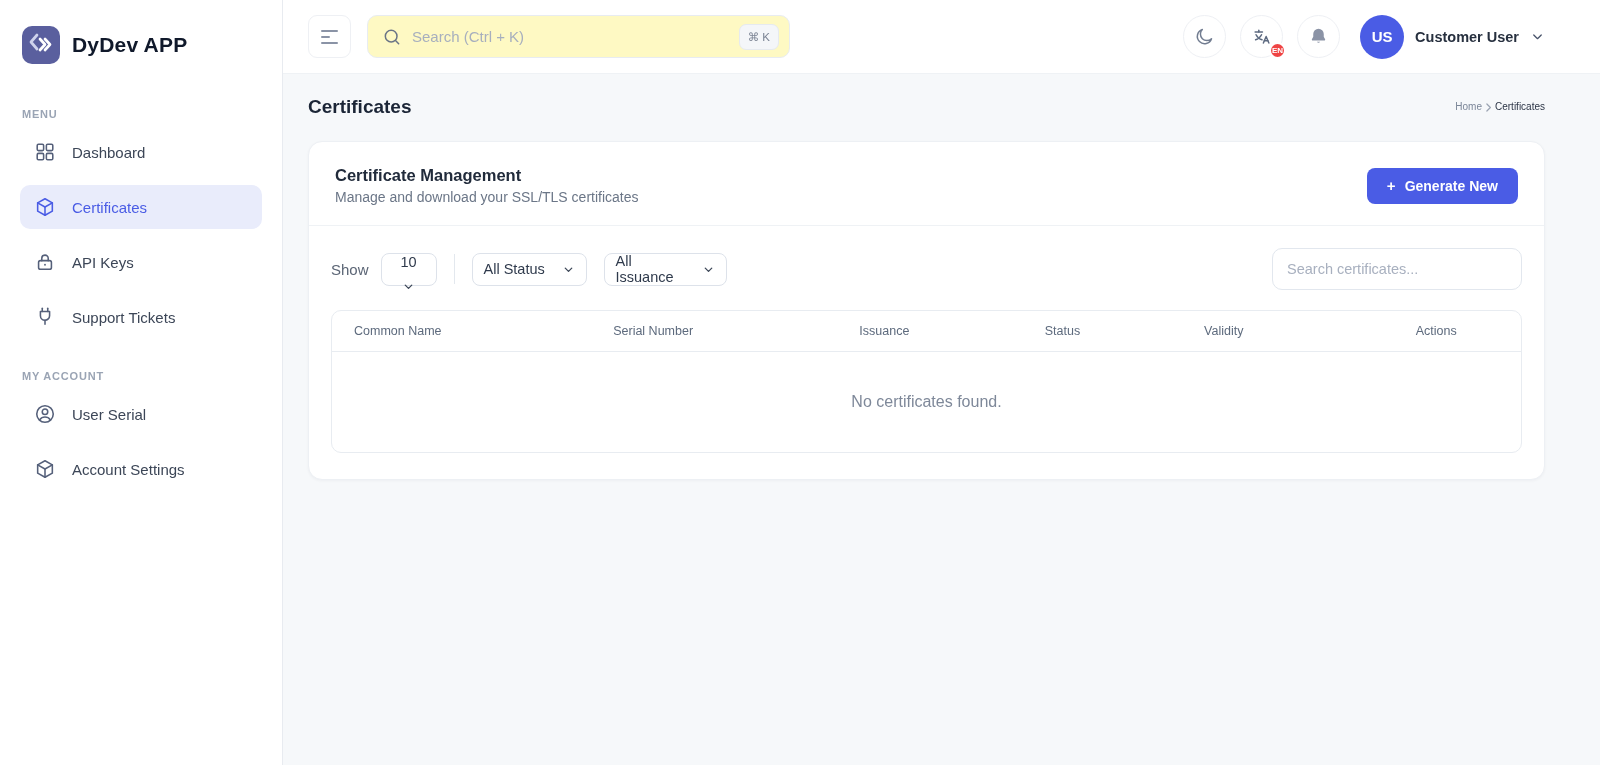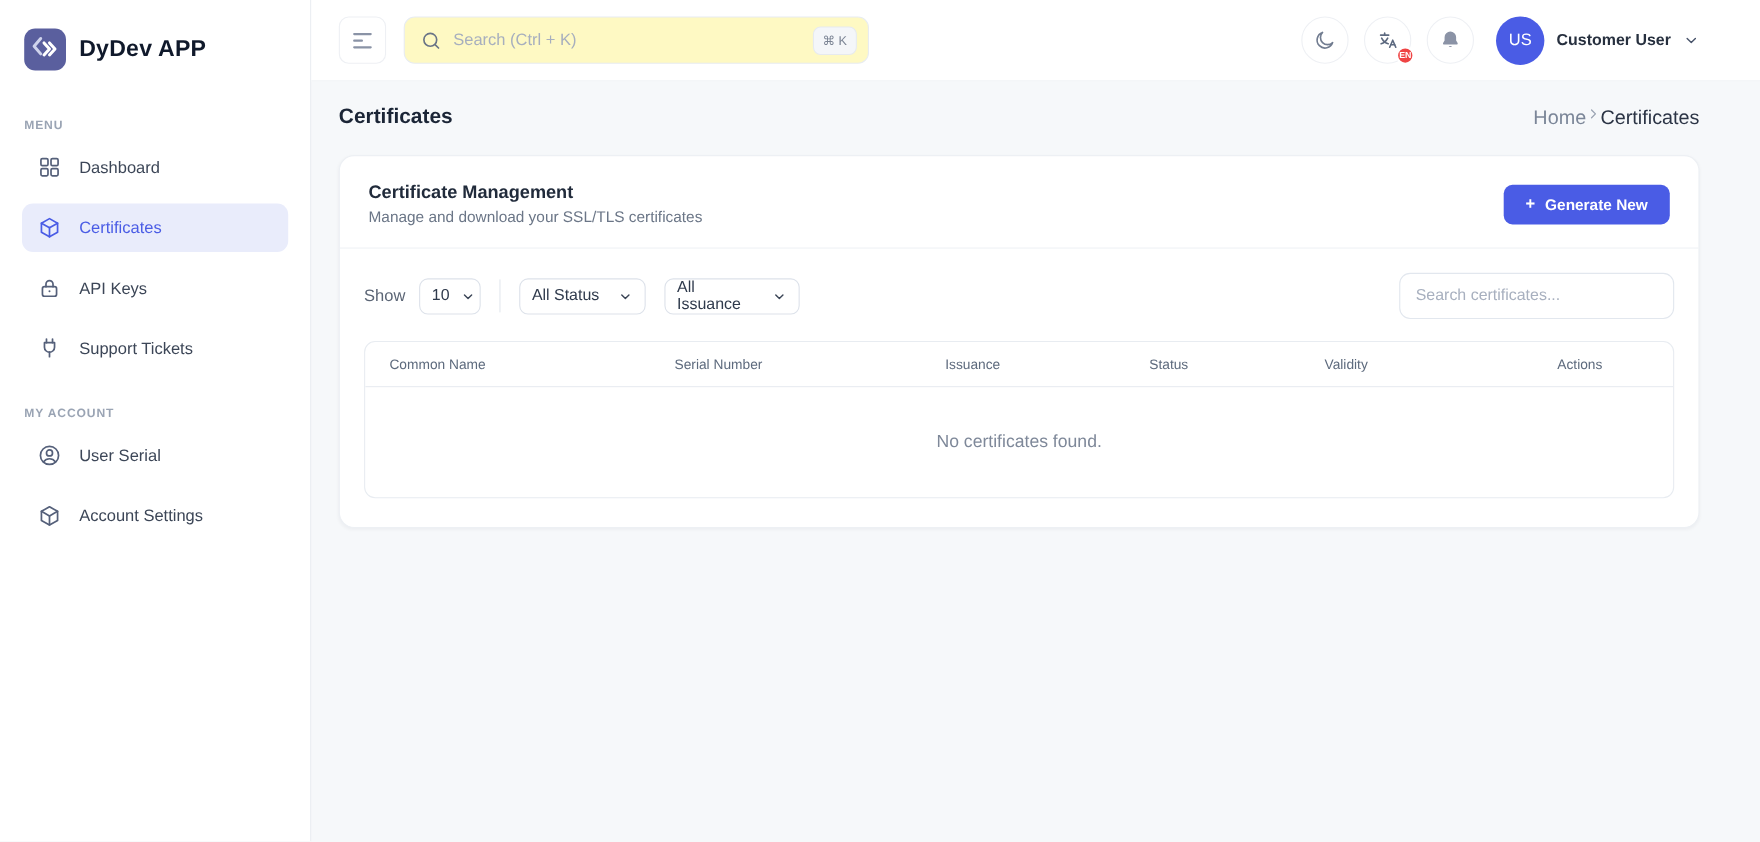--- a/index.html
+++ b/index.html
@@ -68,28 +68,28 @@
     color:#717c90;
   }
   .lang-badge {
     position:absolute; right:-4px; bottom:-2px; background:#ef4444; color:#fff;
     font-size:8px; font-weight:700; border-radius:50%; width:17px; height:17px;
     display:flex; align-items:center; justify-content:center; border:2px solid #fff;
   }
   .user-chip { display:flex; align-items:center; gap:11px; cursor:pointer; margin-left:6px; }
   .avatar {
     width:44px; height:44px; border-radius:50%; background:#4a5ce5; color:#fff;
-    font-size:15px; font-weight:400; display:flex; align-items:center; justify-content:center;
+    font-size:15px; font-weight:700; display:flex; align-items:center; justify-content:center;
   }
   .user-name { font-size:14.5px; font-weight:600; color:#27303f; }
   
   .content { flex:1; padding:22px 55px 0 25px; overflow:hidden; }
   .page-head { display:flex; align-items:center; justify-content:space-between; margin-bottom:23px; }
   .page-title { font-size:19px; font-weight:700; color:#1b2536; }
-  .breadcrumb { display:flex; align-items:flex-start; gap:0; font-size:18px; }
+  .breadcrumb { display:flex; align-items:flex-start; gap:0; font-size:10px; }
   .crumb-home { color:#7b8698; cursor:pointer; }
   .crumb-current { color:#2b3445; font-weight:500; }
   .card {
     background:#fff; border:1px solid #edf0f4; border-radius:14px;
     box-shadow:0 1px 3px rgba(16,24,40,.04);
   }
   .card-head {
     display:flex; align-items:center; justify-content:space-between;
     padding:24px 26px 20px 26px; border-bottom:1px solid #eff2f5;
   }
@@ -103,21 +103,21 @@
   }
   .btn-plus { font-size:15px; font-weight:600; line-height:1; }
   .card-body { padding:22px 22px 26px 22px; }
   .filter-row { display:flex; align-items:center; margin-bottom:20px; }
   .filter-label { font-size:15px; color:#5b6575; margin-right:12px; }
   .select-box {
     display:flex; align-items:center; justify-content:space-between; gap:10px;
     border:1px solid #dde2ea; border-radius:8px; background:#fff;
     height:33px; padding:0 11px; font-size:14.5px; color:#2f3a4c; cursor:pointer;
   }
-  .sel-size { width:56px; }
+  .sel-size { width:56px;flex-direction:column; }
   .sel-status { width:115px; margin-right:17px; }
   .sel-issuance { width:123px; }
   .v-div { width:1px; height:30px; background:#e3e8ee; margin:0 17px; }
   .cert-search {
     margin-left:auto; width:250px; height:42px; border:1px solid #e2e7ee; border-radius:10px;
     padding:0 14px; font-size:14.5px; color:#3c4657; outline:none;
     font-family:"Liberation Sans", sans-serif;
   }
   .cert-search::placeholder { color:#a8b0bf; }
   .table-box { border:1px solid #e8ecf1; border-radius:10px; overflow:hidden; }

